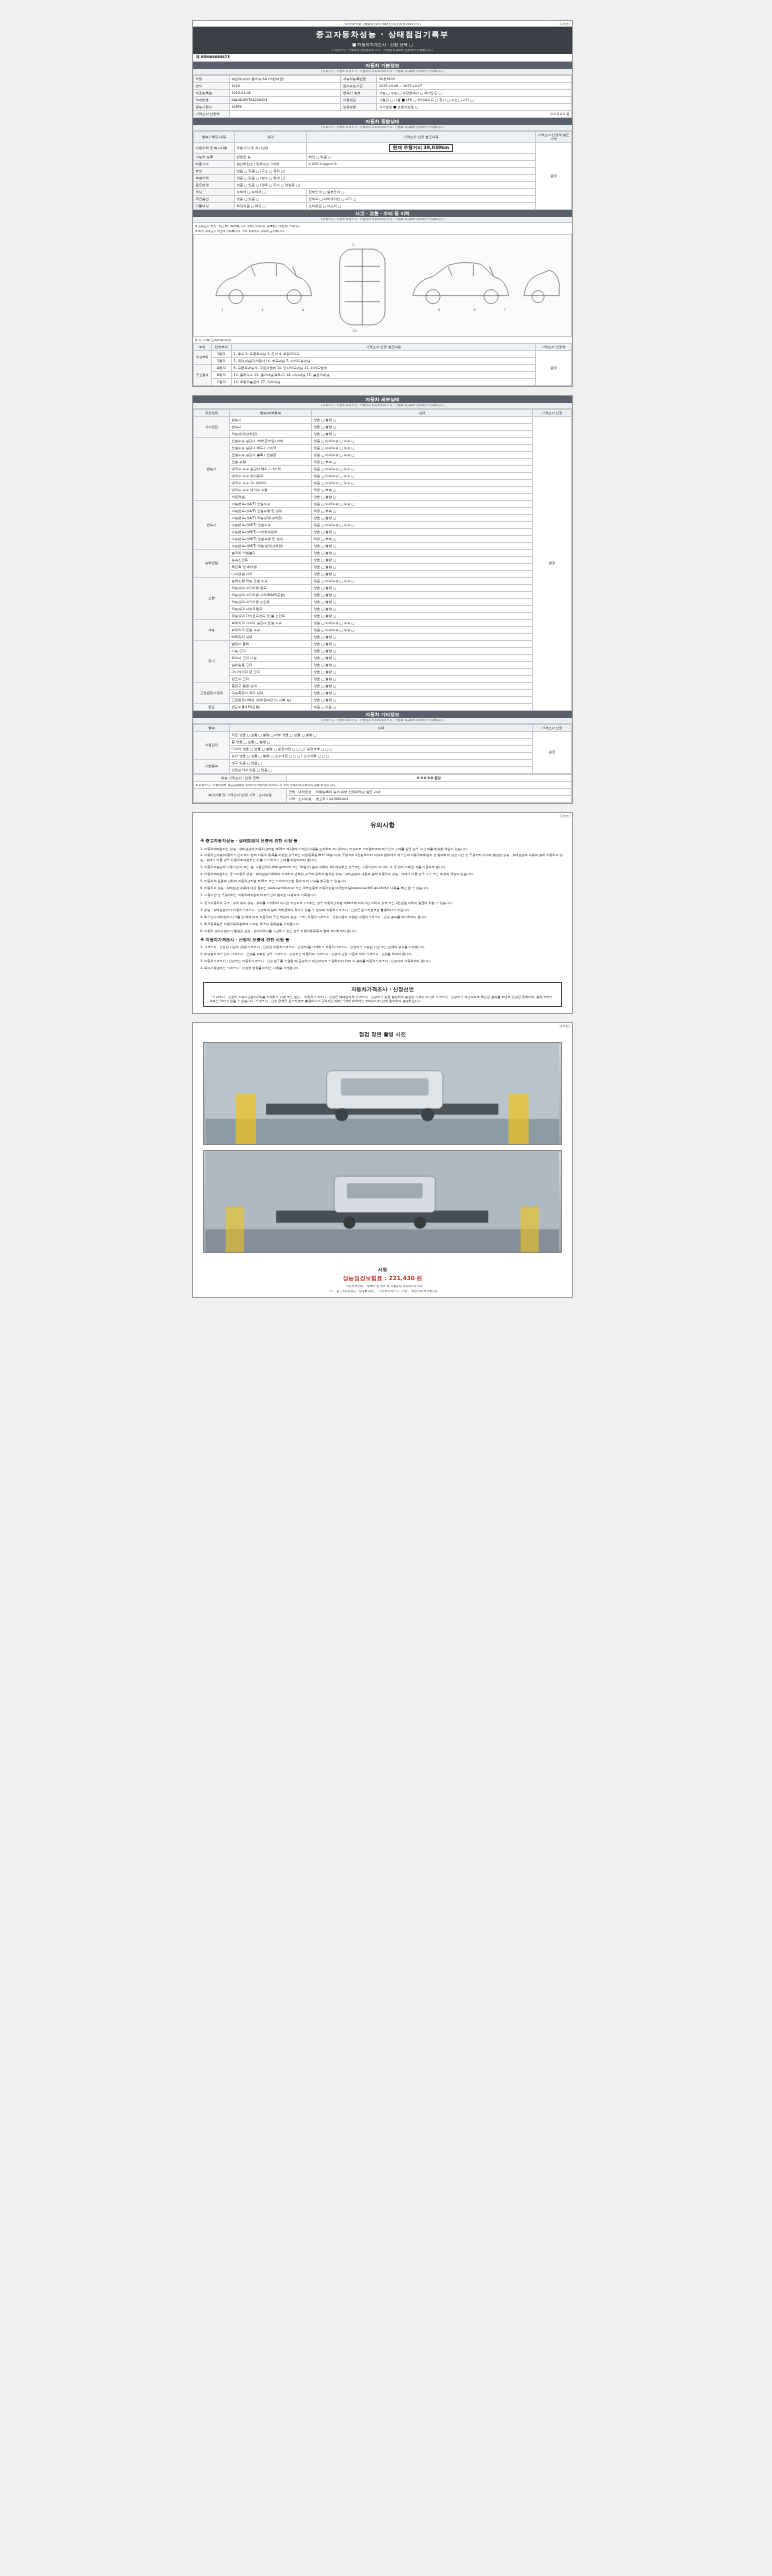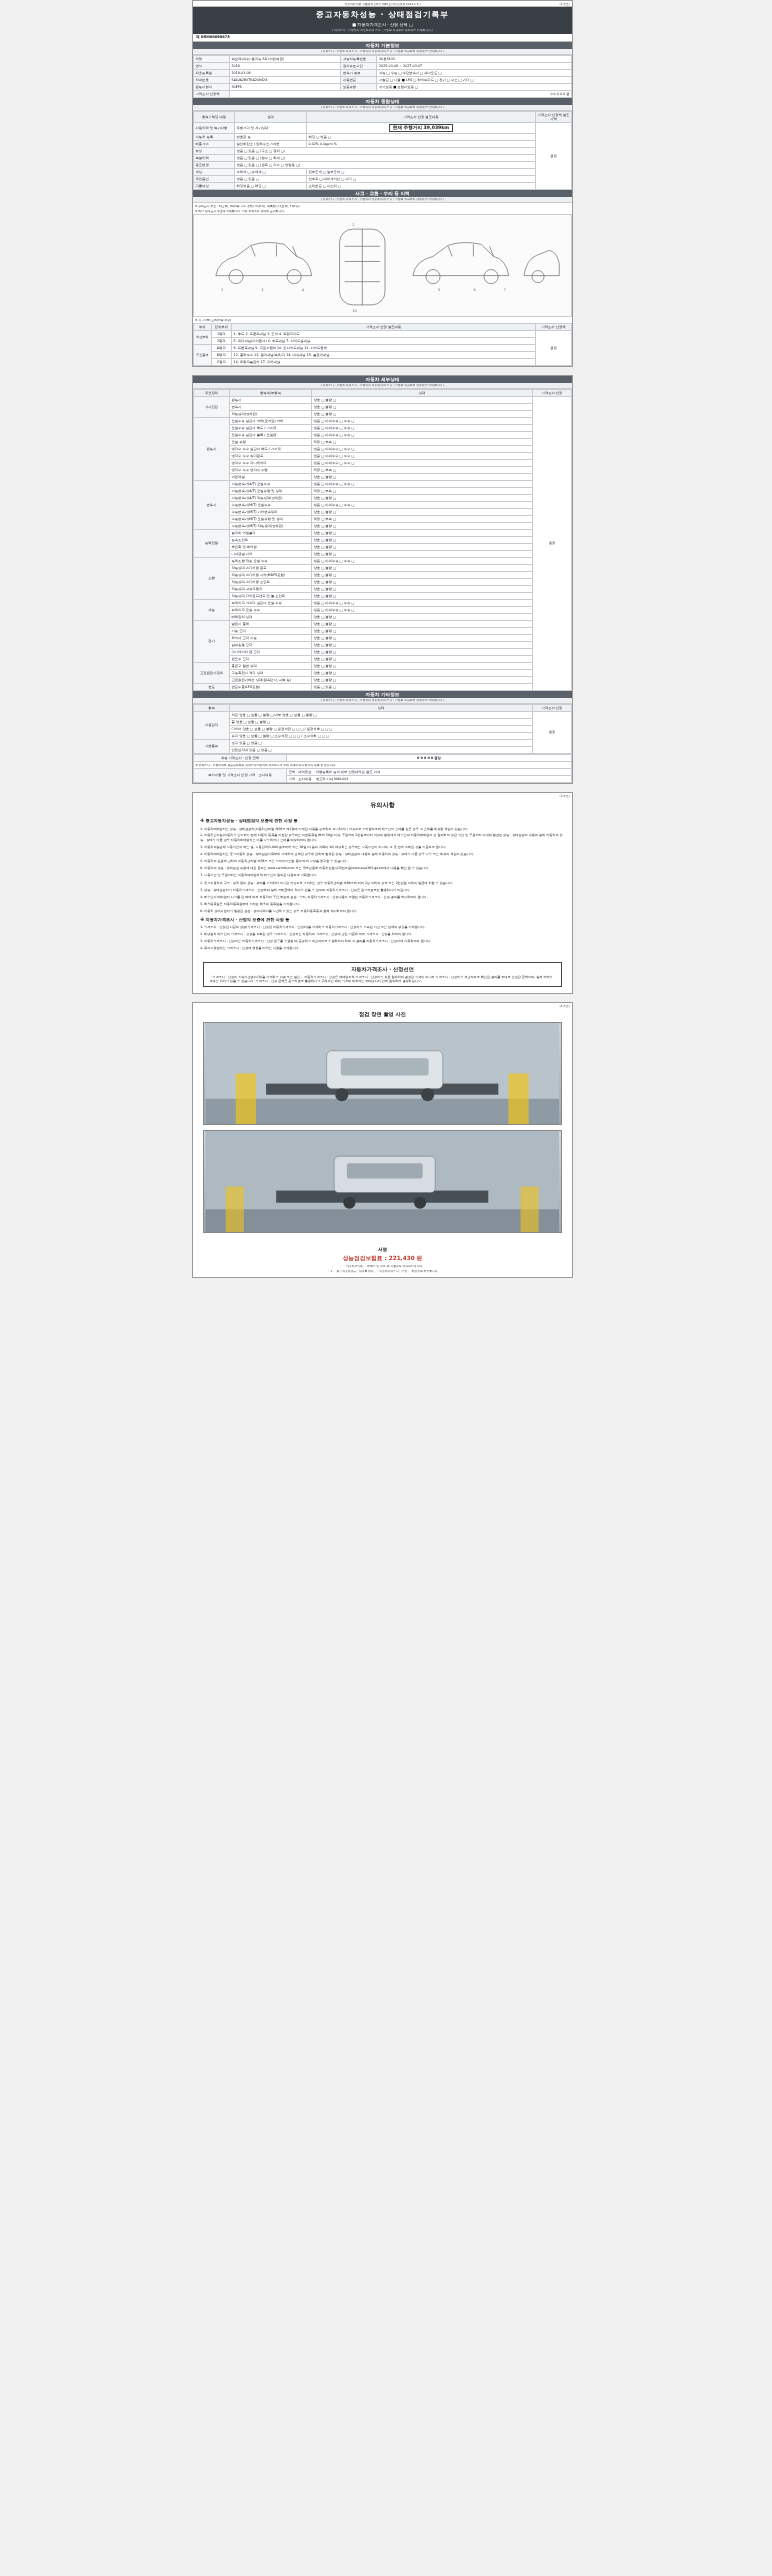--- a/index.html
+++ b/index.html
@@ -7,20 +7,21 @@
   body {
     width:773px;
     font-family: "DejaVu Sans", "Liberation Sans", sans-serif;
     font-size:4.6px;
     color:#111;
   }
   .page {
     width:765px;
     padding:0 0 10.3px 0;
     background:#f0f0f0;
+    margin-top:20px;
   }
   .sheet {
     width:381px;
     margin:0 auto 8.2px auto;
     background:#fff;
     border:0.5px solid #999;
     padding:0;
     position:relative;
   }
   .corner {

